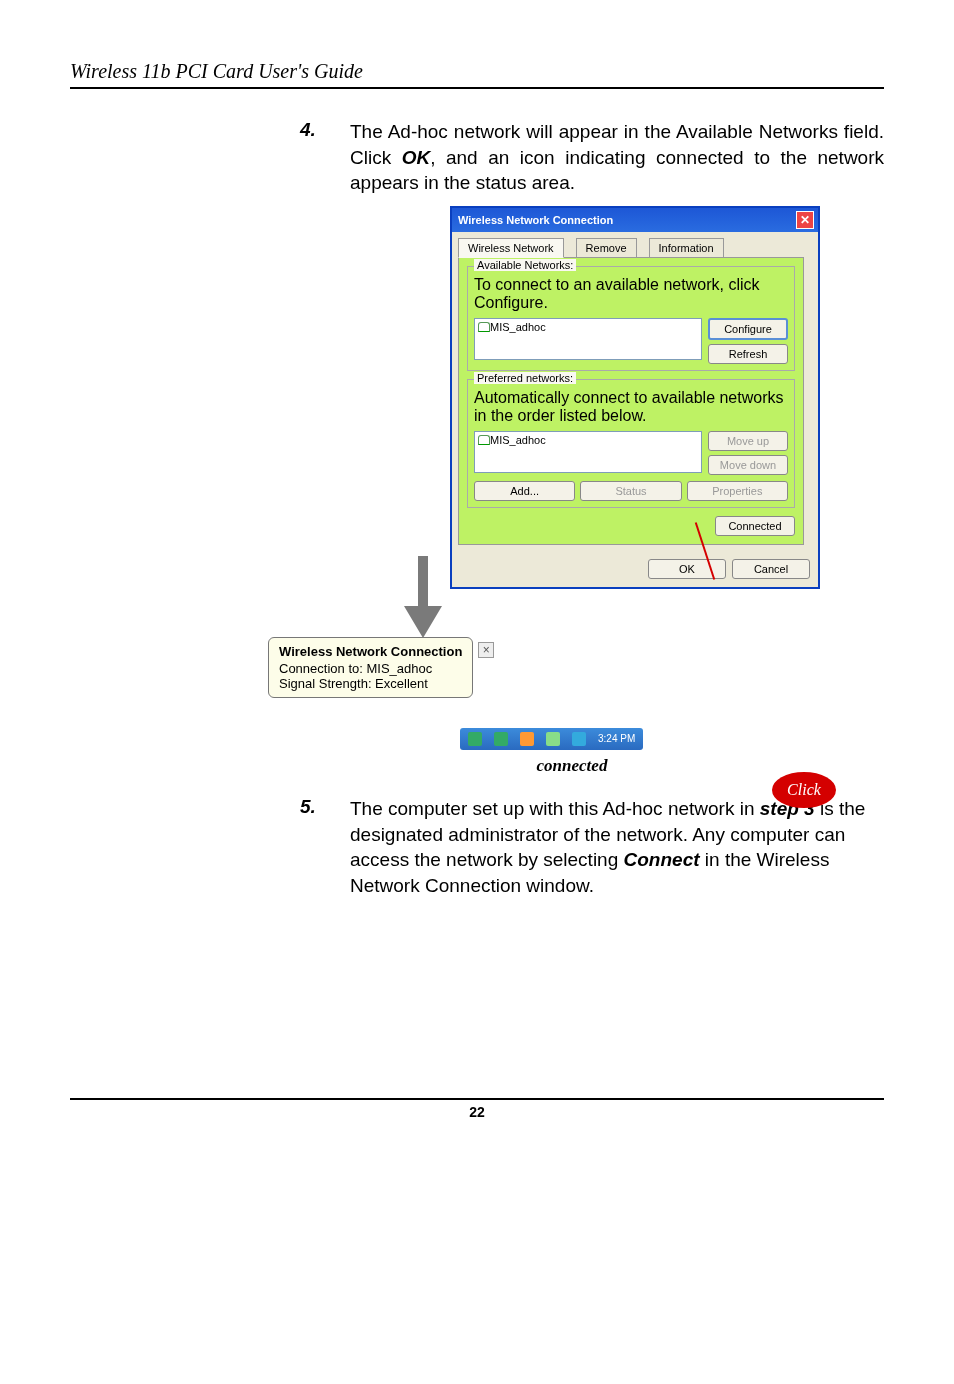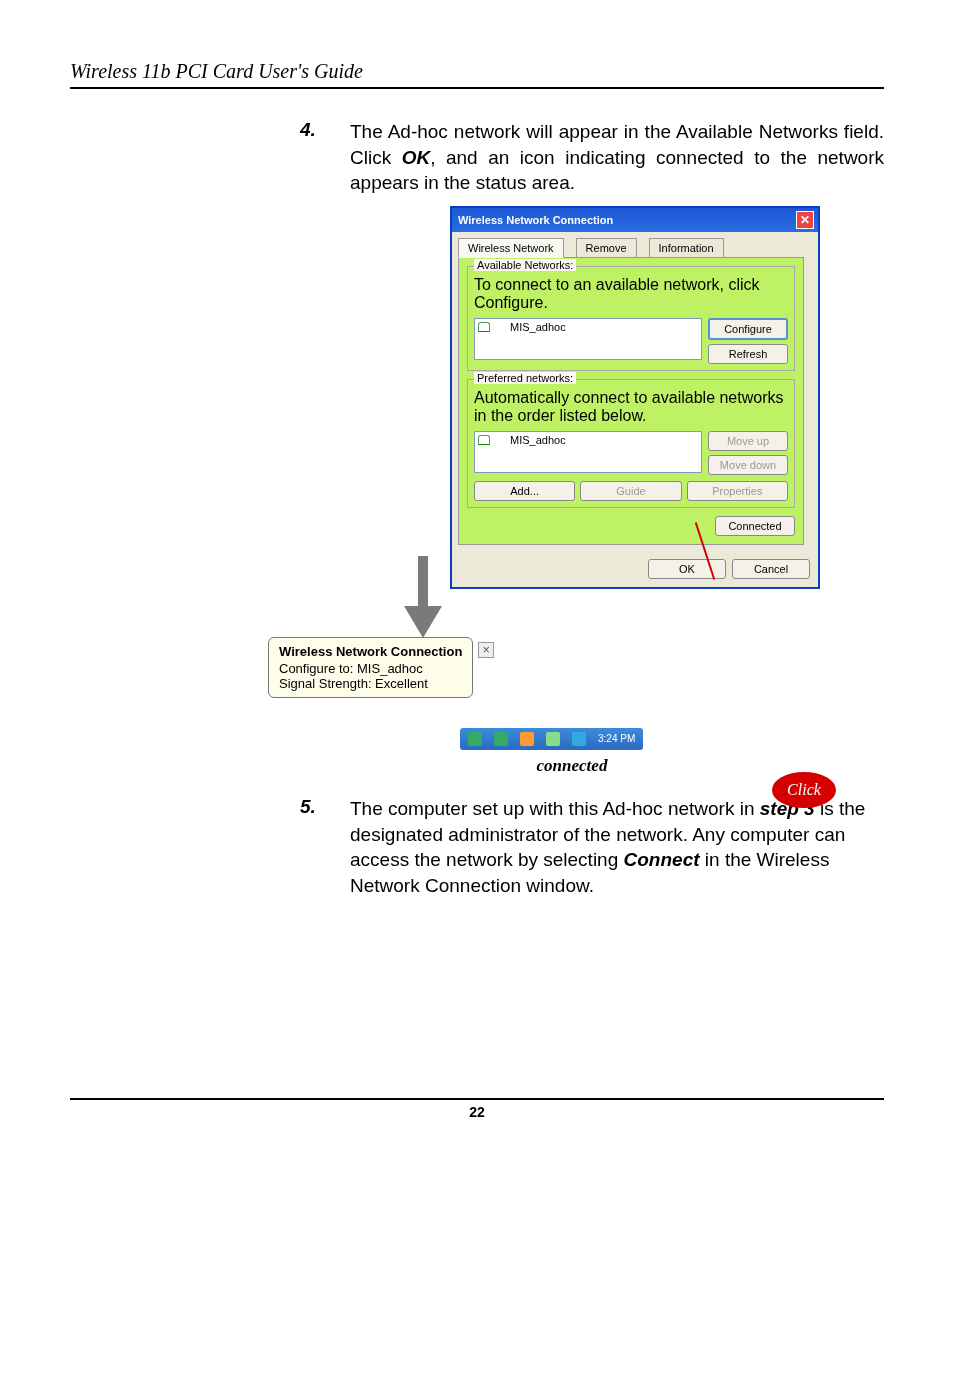--- a/index.html
+++ b/index.html
@@ -121,21 +121,21 @@
     .listbox {
       border: 1px solid #7f9db9;
       background: #fff;
       height: 42px;
       min-height: 42px;
       overflow: hidden;
     }
     .listitem {
       display: flex;
       align-items: center;
-      gap: 20px;
+      gap: 0;
       padding: 2px 3px;
     }
     .wicon {
       width: 12px;
       height: 10px;
       border: 1px solid #559955;
       border-radius: 3px 3px 0 0;
       border-bottom-color: #090;
       position: relative;
     }
@@ -319,42 +319,42 @@
                   </div>
                 </div>
               </div>
               <div class="right">
                 <div class="winbtn disabled">Move up</div>
                 <div class="winbtn disabled">Move down</div>
               </div>
             </div>
             <div class="btnrow">
               <div class="winbtn">Add...</div>
-              <div class="winbtn disabled">Guide</div>
+              <div class="winbtn disabled">Status</div>
               <div class="winbtn disabled">Properties</div>
             </div>
           </div>
 
           <div style="display:flex;justify-content:flex-end;">
             <div class="winbtn" style="width:80px">Connected</div>
           </div>
         </div>
         <div class="dlgbottom" style="position:relative">
           <div class="winbtn">OK</div>
           <div class="winbtn">Cancel</div>
           <div class="arrow-red"></div>
         </div>
       </div>
       <div class="click-bubble">Click</div>
 
       <div class="balloon-area">
         <div class="balloon">
           <span class="bt">Wireless Network Connection</span>
           <span class="bx">×</span><br>
-          <span>Configure to: MIS_adhoc</span><br>
+          <span>Connection to: MIS_adhoc</span><br>
           <span>Signal Strength: Excellent</span>
         </div>
       </div>
 
       <div class="systray">
         <span class="ic" style="background:#3a6"></span>
         <span class="ic" style="background:#3a6"></span>
         <span class="ic" style="background:#f93"></span>
         <span class="ic" style="background:#8d8"></span>
         <span class="ic" style="background:#3ad"></span>

